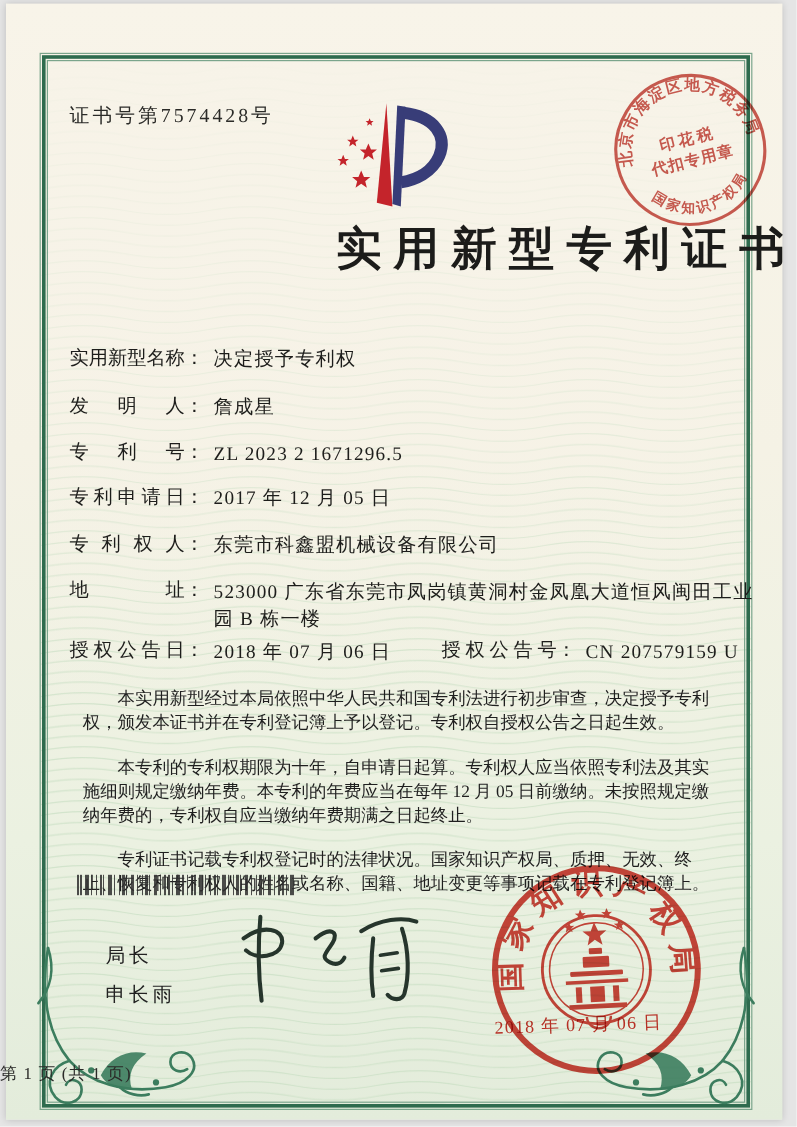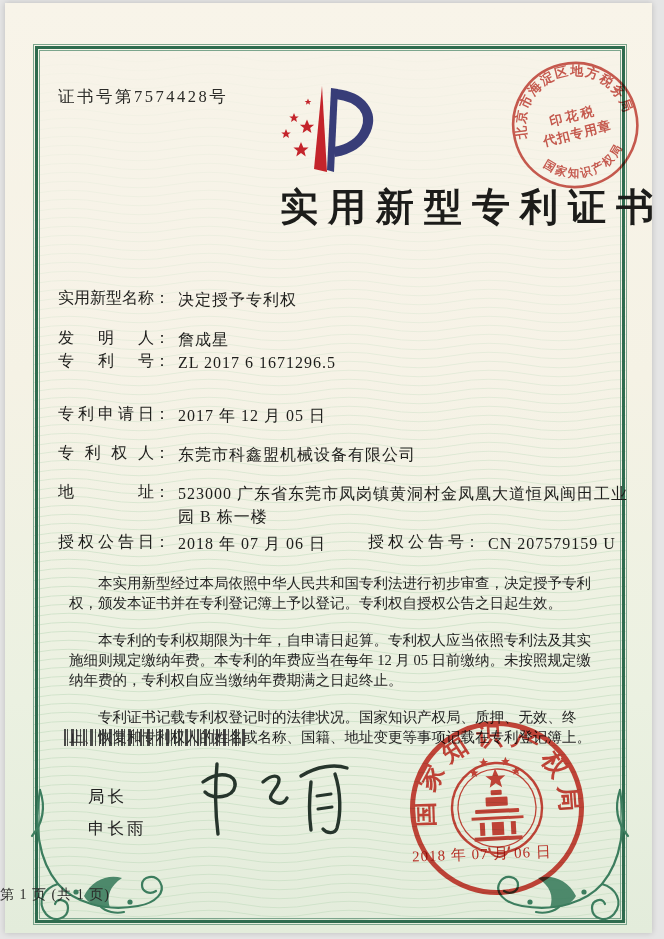--- a/index.html
+++ b/index.html
@@ -128,24 +128,24 @@
   <div class="frow" style="top:288px">
     <span class="flabel">实用新型名称</span>
       <span class="fcolon">：</span>
       <span class="fval">决定授予专利权</span>
   </div>
   <div class="frow" style="top:328px">
     <span class="flabel">发明人</span>
       <span class="fcolon">：</span>
       <span class="fval">詹成星</span>
   </div>
-  <div class="frow" style="top:351px">
+  <div class="frow" style="top:367px">
     <span class="flabel">专利号</span>
       <span class="fcolon">：</span>
-      <span class="fval">ZL 2017 6 1671296.5</span>
+      <span class="fval">ZL 2023 2 1671296.5</span>
   </div>
   <div class="frow" style="top:404px">
     <span class="flabel">专利申请日</span>
       <span class="fcolon">：</span>
       <span class="fval">2017 年 12 月 05 日</span>
   </div>
   <div class="frow" style="top:443px">
     <span class="flabel">专利权人</span>
       <span class="fcolon">：</span>
       <span class="fval">东莞市科鑫盟机械设备有限公司</span>

